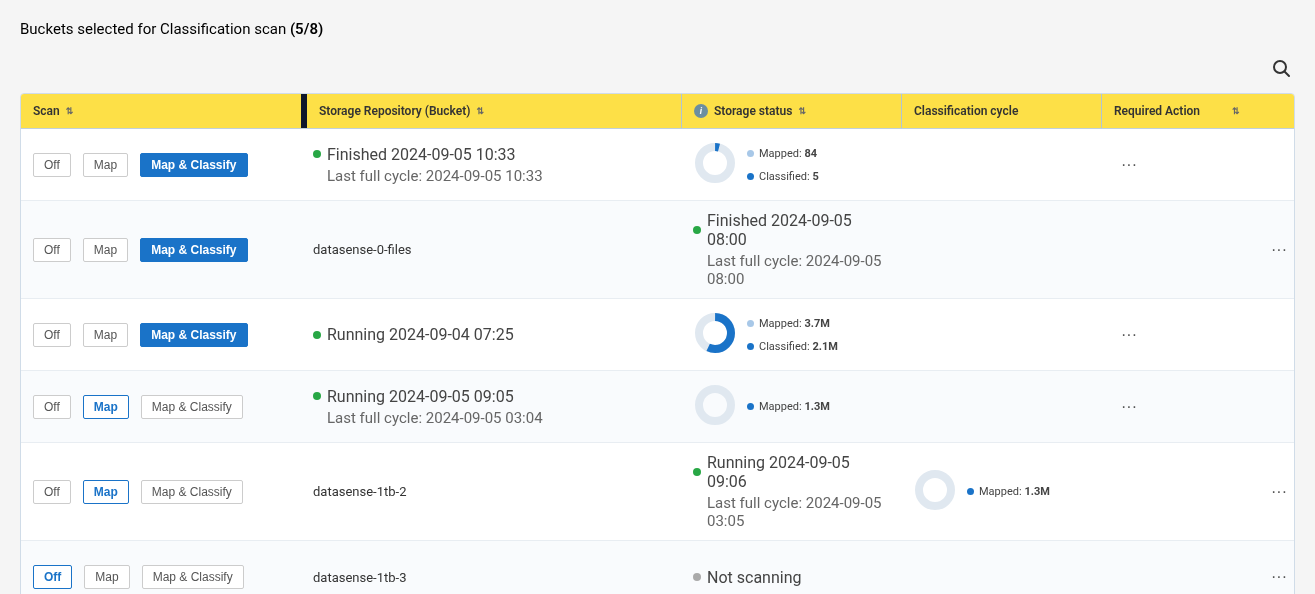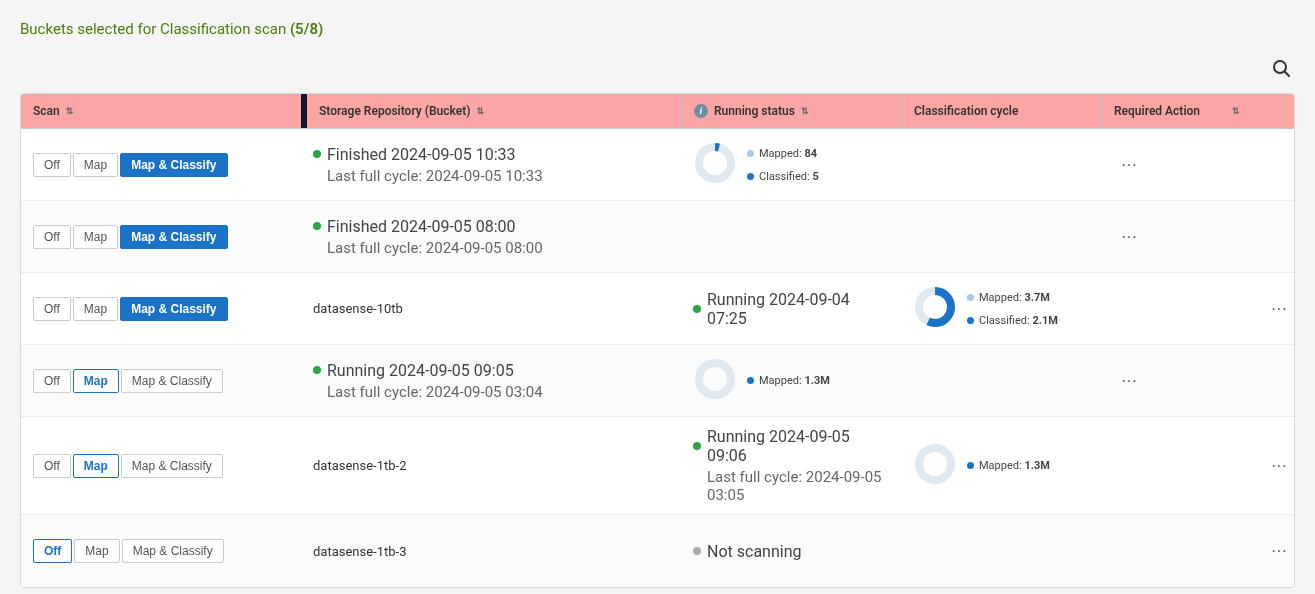--- a/index.html
+++ b/index.html
@@ -11,21 +11,21 @@
       width: 1315px;
       min-height: 594px;
     }
     .page-container {
       background: #f5f5f5;
       padding: 20px 20px 0 20px;
     }
     .page-title {
       font-size: 15px;
       font-weight: 400;
-      color: #4d7c0f;
+      color: #000000;
       margin-bottom: 16px;
     }
     .page-title strong {
       font-weight: 600;
     }
     .search-bar-row {
       display: flex;
       justify-content: flex-end;
       margin-bottom: 8px;
     }
@@ -38,21 +38,21 @@
     }
     .table-wrapper {
       background: #fff;
       border: 1px solid #d0dce8;
       border-radius: 4px;
       overflow: hidden;
     }
     .table-header {
       display: grid;
       grid-template-columns: 280px 380px 220px 200px 150px 60px;
-      background: #fca5a5;
+      background: #fde047;
       border-bottom: 1px solid #c0d0dc;
       align-items: center;
     }
     .th {
       padding: 10px 12px;
       font-weight: 600;
       font-size: 12px;
       color: #333;
       display: flex;
       align-items: center;
@@ -93,21 +93,21 @@
     .table-row:nth-child(odd) {
       background: #fff;
     }
     .td {
       padding: 10px 12px;
       display: flex;
       align-items: center;
     }
     .scan-controls {
       display: flex;
-      gap: 2px;
+      gap: 12px;
       align-items: center;
     }
     .scan-btn {
       padding: 4px 10px;
       border: 1px solid #ccc;
       background: #fff;
       color: #555;
       font-size: 12px;
       cursor: pointer;
       border-radius: 2px;
@@ -218,21 +218,21 @@
       <div class="th">
         <span>Scan</span>
         <span class="sort-icon">⇅</span>
       </div>
       <div class="th" style="border-left:6px solid #0f172a;">
         <span>Storage Repository (Bucket)</span>
         <span class="sort-icon">⇅</span>
       </div>
       <div class="th" style="border-left:1px solid #b0c4d4;">
         <span class="info-icon">i</span>
-        <span>Running status</span>
+        <span>Storage status</span>
         <span class="sort-icon">⇅</span>
       </div>
       <div class="th" style="border-left:1px solid #b0c4d4;">
         <span>Classification cycle</span>
       </div>
       <div class="th" style="border-left:1px solid #b0c4d4;gap:32px;">
         <span>Required Action</span>
         <span class="sort-icon">⇅</span>
       </div>
       <div class="th"></div>
@@ -283,20 +283,23 @@
 
     <div class="table-row" style="background:#f9fbfd;">
       <div class="td">
         <div class="scan-controls">
           <button class="scan-btn">Off</button>
           <button class="scan-btn">Map</button>
           <button class="scan-btn active-classify">Map &amp; Classify</button>
         </div>
       </div>
       <div class="td">
+        <span class="bucket-name">datasense-0-files</span>
+      </div>
+      <div class="td">
         <div class="mapping-status">
           <div class="status-line">
             <span class="dot dot-green"></span>
             <span>Finished 2024-09-05 08:00</span>
           </div>
           <div class="last-cycle">Last full cycle: 2024-09-05 08:00</div>
         </div>
       </div>
       <div class="td"></div>
       <div class="td"></div>
@@ -305,23 +308,20 @@
       </div>
     </div>
 
     <div class="table-row">
       <div class="td">
         <div class="scan-controls">
           <button class="scan-btn">Off</button>
           <button class="scan-btn">Map</button>
           <button class="scan-btn active-classify">Map &amp; Classify</button>
         </div>
-      </div>
-      <div class="td">
-        <span class="bucket-name">datasense-10tb</span>
       </div>
       <div class="td">
         <div class="mapping-status">
           <div class="status-line">
             <span class="dot dot-green"></span>
             <span>Running 2024-09-04 07:25</span>
           </div>
         </div>
       </div>
       <div class="td">

